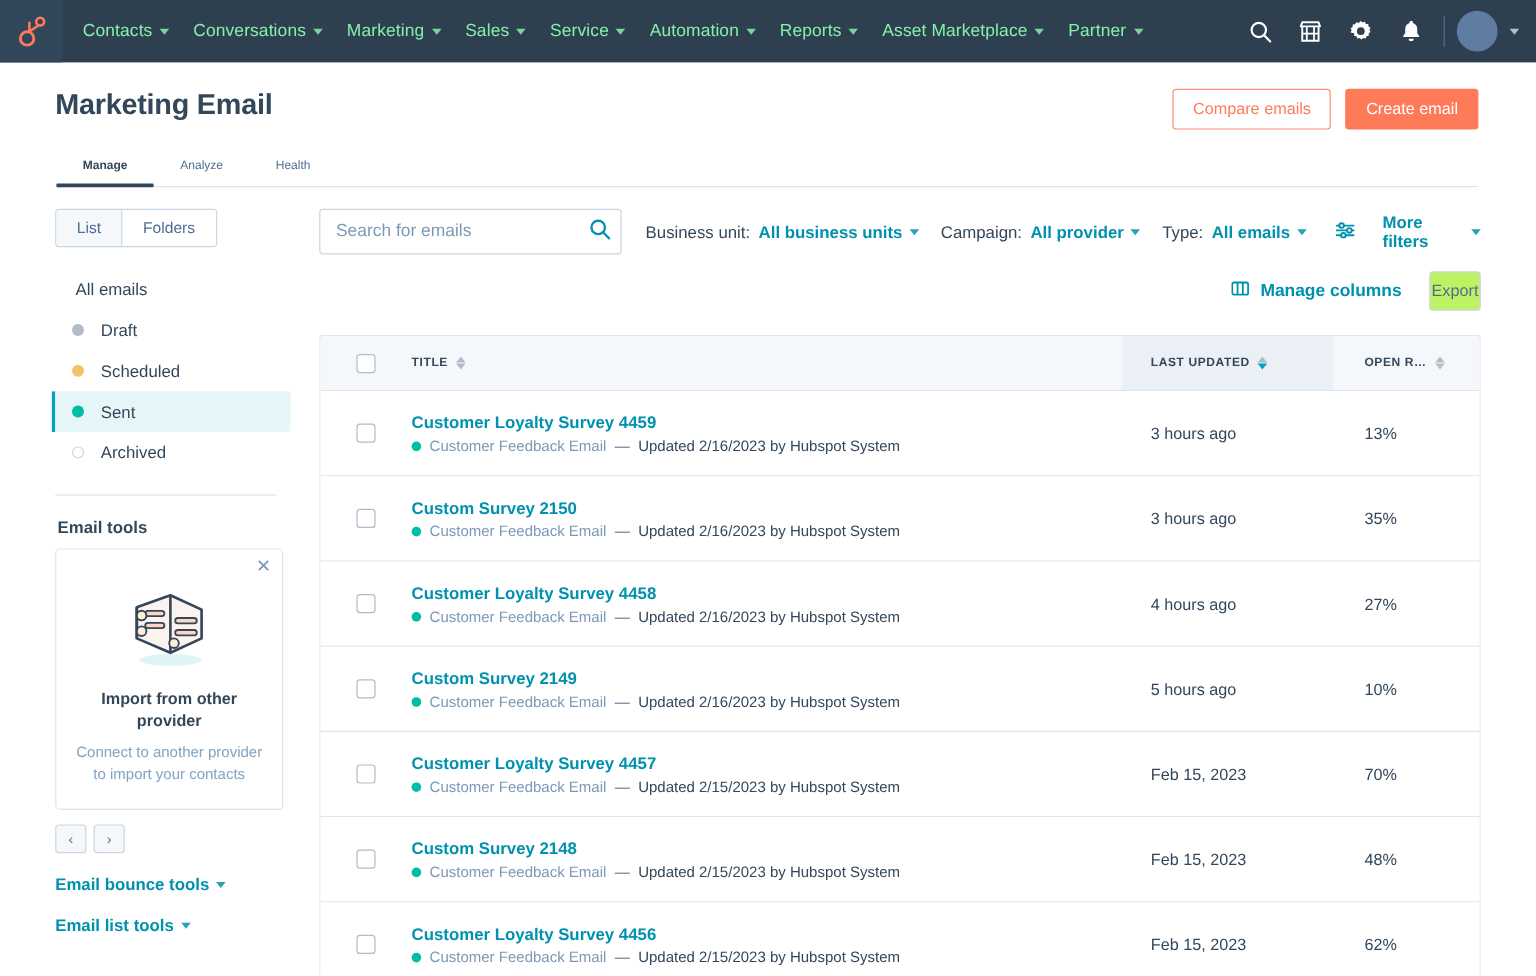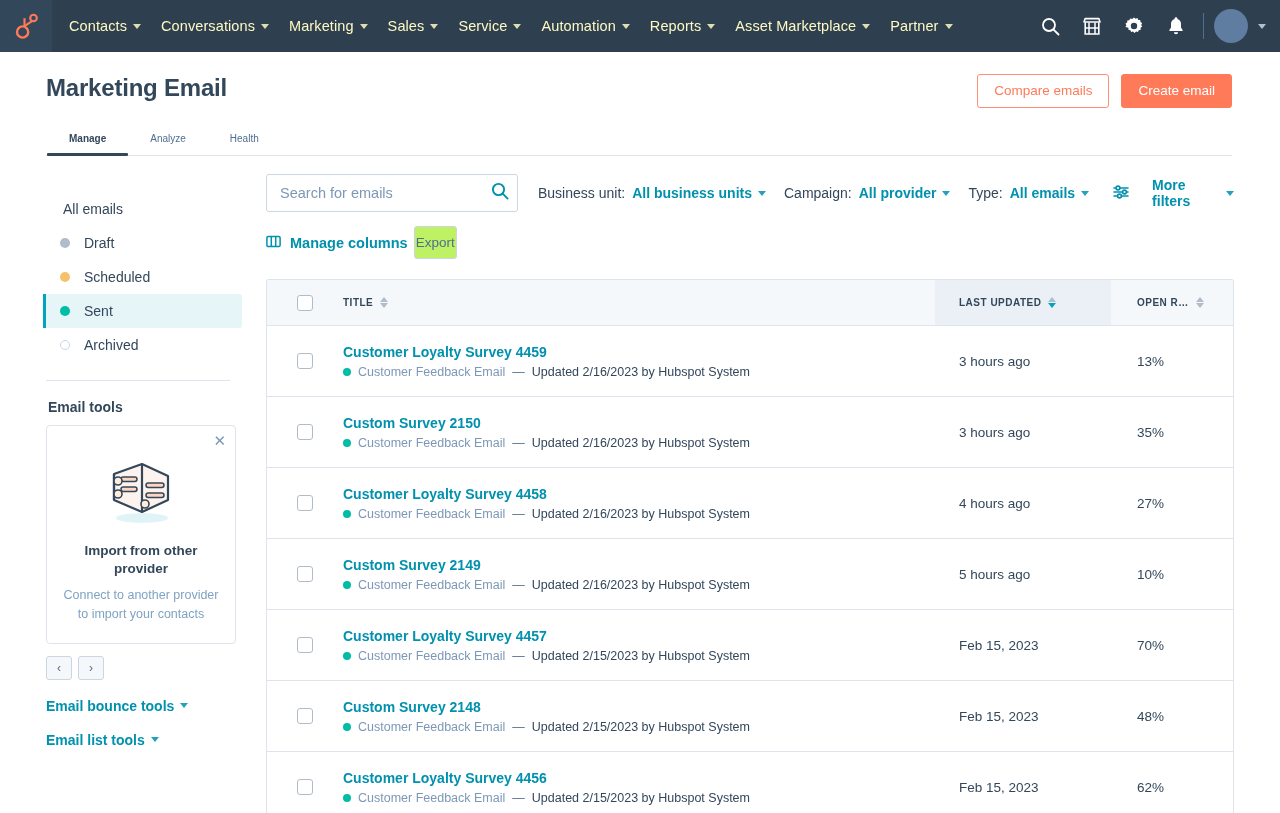--- a/index.html
+++ b/index.html
@@ -18,21 +18,21 @@
     position: relative;
   }
   .logo-box {
     width: 52px; height: 52px; background: #33475b;
     display: flex; align-items: center; justify-content: center;
     flex: 0 0 52px;
   }
   .logo-box svg { display: block; }
   .nav-items { display: flex; align-items: center; margin-left: 7px; }
   .nav-item {
-    color: #fef9c3; font-size: 14.5px; letter-spacing: .1px;
+    color: #86efac; font-size: 14.5px; letter-spacing: .1px;
     padding: 6px 10px; display: flex; align-items: center; gap: 6px;
     cursor: pointer; white-space: nowrap;
   }
   .caret {
     width: 0; height: 0; border-left: 4px solid transparent;
     border-right: 4px solid transparent; border-top: 5px solid currentColor;
     opacity: .85; display: inline-block;
   }
   .nav-right {
     margin-left: auto; display: flex; align-items: center;
@@ -187,21 +187,21 @@
     display: flex; align-items: center; gap: 6px;
   }
   .filt-val .caret { border-top-color: #0091ae; }
   .filt + .filt { margin-left: 18px; }
   .more-filters {
     margin-left: 24px; display: flex; align-items: center; gap: 22px;
     color: #0091ae; font-weight: bold; font-size: 14px; cursor: pointer;
   }
   .more-filters .caret { border-top-color: #0091ae; }
 
-  .subbar { display: flex; align-items: center; gap: 6px; margin-top: 14px; }
+  .subbar { display: flex; align-items: center; gap: 23px; margin-top: 14px; justify-content: flex-end; }
   .manage-cols {
     display: flex; align-items: center; gap: 9px; color: #0091ae;
     font-weight: bold; font-size: 14.5px; cursor: pointer;
   }
   .btn-export {
     background: #bef264; border: 1px solid #cbd6e2; border-radius: 3px;
     color: #506e91; font-size: 13.5px; padding: 8px 1px; cursor: pointer;
     font-family: Liberation Sans, sans-serif;
   }
 
@@ -362,20 +362,24 @@
   <div class="tabs">
     <div class="tab active">Manage</div>
     <div class="tab">Analyze</div>
     <div class="tab">Health</div>
   </div>
 </div>
 
 <div class="layout">
 
   <div class="sidebar">
+    <div class="seg">
+      <div class="seg-btn">List</div>
+      <div class="seg-btn">Folders</div>
+    </div>
 
     <div class="side-list">
       <div class="side-row plain">
         <span>All emails</span>
       </div>
       <div class="side-row">
         <span class="dot draft"></span>
         <span>Draft</span>
       </div>
       <div class="side-row">

